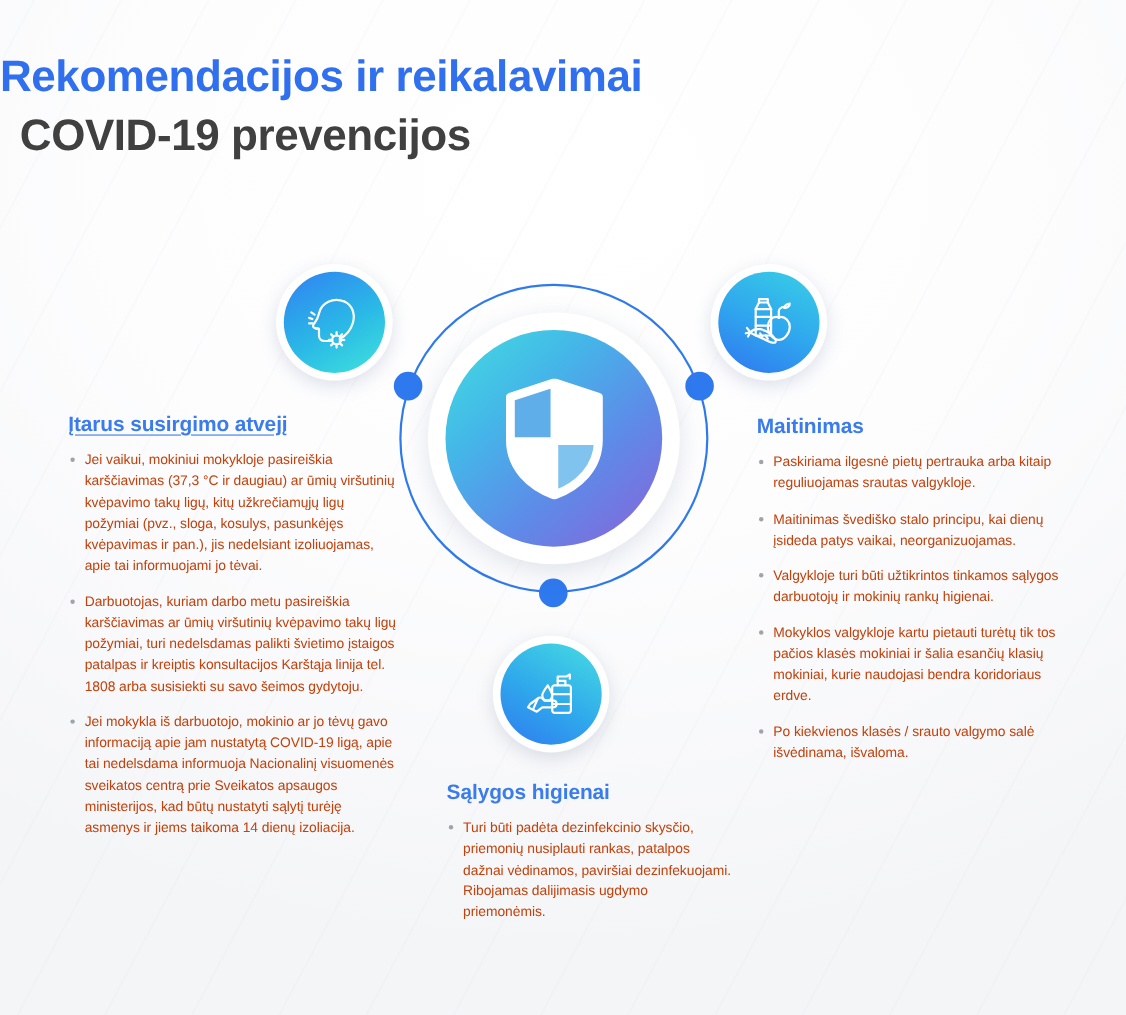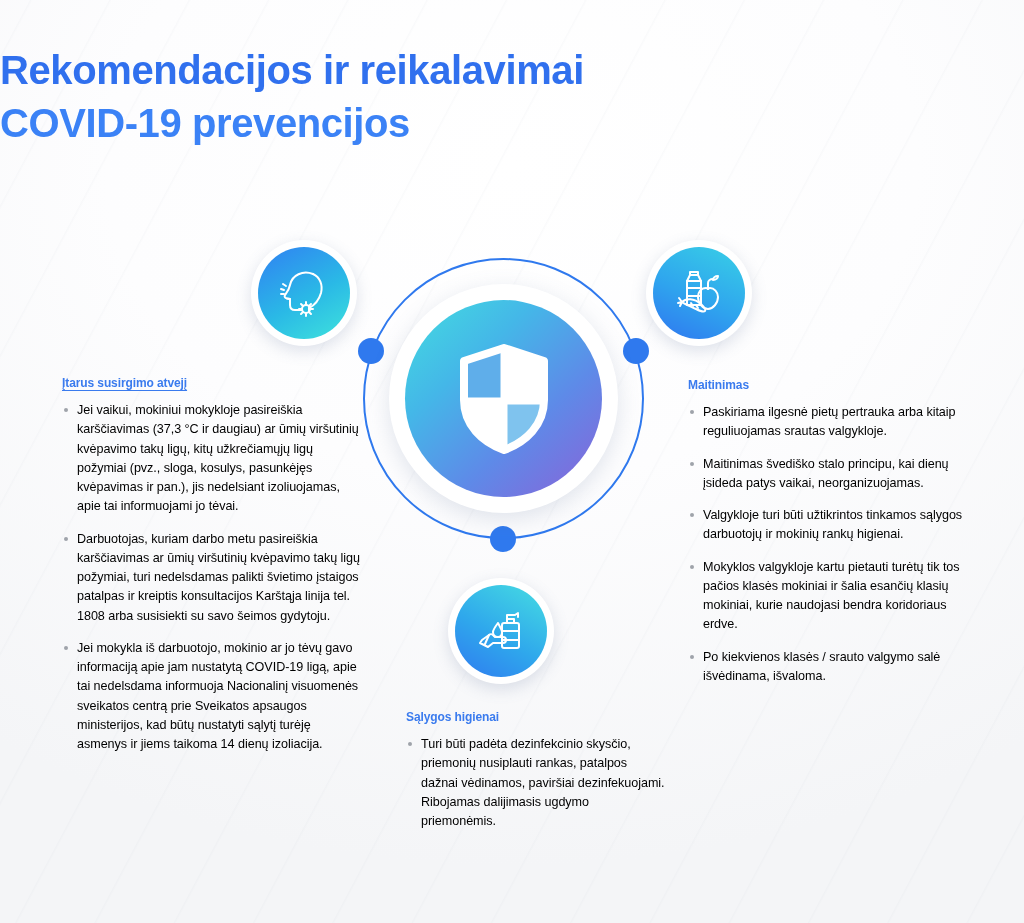--- a/index.html
+++ b/index.html
@@ -46,21 +46,22 @@
     text-align: left;
   }
   .title-line {
     font-size: 40px;
     font-weight: bold;
     letter-spacing: -0.4px;
     line-height: 1.32;
     color: #3070EE;
   }
   .title-line.accent {
-    color: #3b82f6;
+    color: #404040;
+    margin-left: 18px;
   }
 
   
   .hub {
     position: absolute;
     left: 363px;
     top: 258px;
     width: 285px;
     height: 285px;
   }
@@ -138,42 +139,42 @@
   
   .col {
     position: absolute;
   }
   .col-left   { left: 62px;  top: 376px; width: 300px; }
   .col-right  { left: 688px; top: 378px; width: 290px; }
   .col-bottom { left: 406px; top: 710px; width: 260px; }
 
   .sec-title {
     color: #3A7BEE;
-    font-size: 12px;
+    font-size: 19px;
     font-weight: bold;
     letter-spacing: -0.1px;
     margin-bottom: 11px;
   }
   .sec-title.underlined {
     text-decoration: underline;
     text-underline-offset: 3px;
   }
 
   ul.bullets {
     list-style: none;
     margin: 0;
     padding: 0;
   }
   ul.bullets li {
     position: relative;
     padding-left: 15px;
     margin-bottom: 13px;
     font-size: 12.6px;
     line-height: 1.53;
-    color: #000000;
+    color: #c2410c;
     letter-spacing: -0.05px;
   }
   ul.bullets li:last-child { margin-bottom: 0; }
   ul.bullets li::before {
     content: "";
     position: absolute;
     left: 2px;
     top: 7px;
     width: 4px;
     height: 4px;

